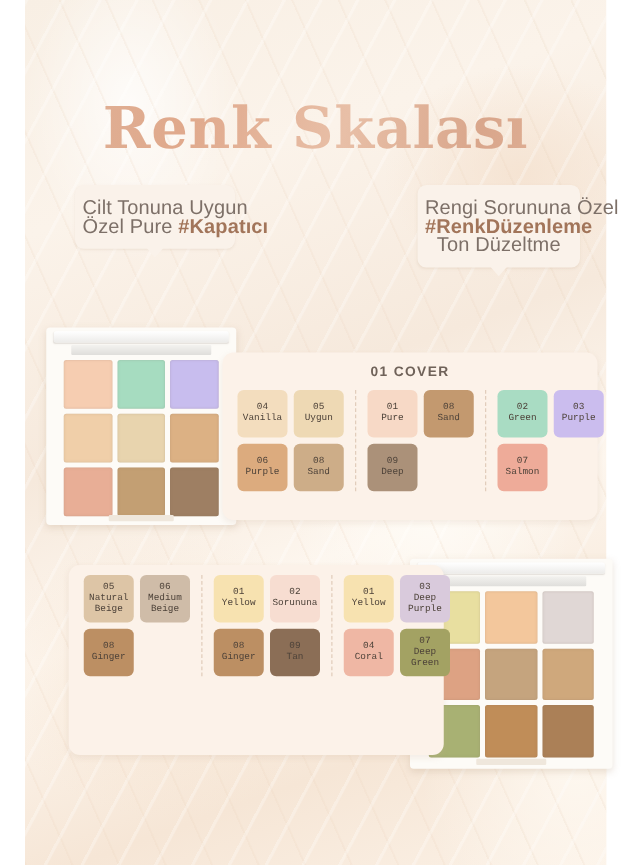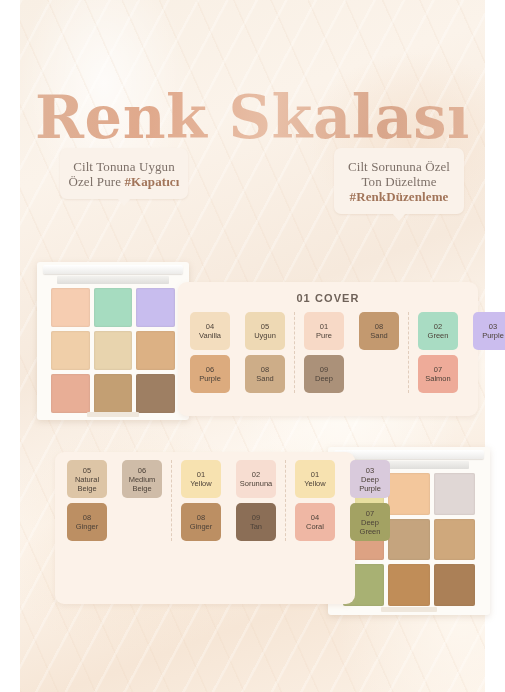--- a/index.html
+++ b/index.html
@@ -35,21 +35,21 @@
     opacity:.9;
   }
   .content{position:absolute;left:20px;top:0;width:465px;height:692px;}
 
   
   .title{
     position:absolute;left:0;top:48px;width:465px;
     text-align:center;
     font-family:"DejaVu Serif", serif;
     font-weight:700;
-    font-size:59px;
+    font-size:46px;
     letter-spacing:.5px;
     line-height:1;
     background:linear-gradient(100deg,#dfb298 0%,#e0a98c 28%,#e8bfa7 55%,#d9a68b 78%,#e3b69c 100%);
     -webkit-background-clip:text;
     background-clip:text;
     color:transparent;
     -webkit-text-fill-color:transparent;
     white-space:nowrap;
   }
 
@@ -59,26 +59,25 @@
     position:absolute;top:0;
     background:#faf2ea;
     border-radius:7px;
     box-shadow:0 1px 2px rgba(190,160,135,.18);
     text-align:center;
     padding:11px 6px 10px;
     box-sizing:border-box;
   }
   .bubble .ln{
     display:block;
-    font-size:13px;
+    font-size:16px;
     line-height:15px;
     color:#7d7068;
     letter-spacing:.1px;
     white-space:nowrap;
-    font-family:Liberation Serif, serif;
   }
   .bubble .tag{font-weight:700;color:#a2755a;}
   .bubble:after{
     content:"";position:absolute;left:50%;bottom:-7px;margin-left:-7px;
     width:0;height:0;
     border-left:7px solid transparent;border-right:7px solid transparent;
     border-top:8px solid #faf2ea;
   }
   .b1{left:40px;width:128px;}
   .b2{left:181px;width:124px;}
@@ -132,21 +131,21 @@
     color:#6f6259;
     padding-top:10px;
   }
   .groups{
     display:flex;
     padding:8px 10px 0 12px;
     box-sizing:border-box;
   }
   .group{display:flex;flex-direction:column;gap:5px;position:relative;padding-right:9px;}
   .group + .group{padding-left:9px;border-left:1px dashed #e1cdbc;}
-  .grow{display:flex;gap:15px;}
+  .grow{display:flex;gap:5px;font-family:Liberation Mono, monospace;}
   .swatch{
     width:40px;height:38px;
     border-radius:5px;
     display:flex;flex-direction:column;
     align-items:center;justify-content:center;
     box-sizing:border-box;
   }
   .swatch.blank{background:transparent!important;box-shadow:none;}
   .sw-num{font-size:7.5px;line-height:9px;color:#4d4239;}
   .sw-name{font-size:7.5px;line-height:9px;color:#4d4239;text-align:center;}
@@ -163,23 +162,23 @@
 
     <div class="bubbles">
 
       <div class="bubble b1">
         <span class="ln">Cilt Tonuna Uygun</span>
         <span class="ln"><span>Özel Pure </span><span class="tag">#Kapatıcı</span></span>
       </div>
 
 
       <div class="bubble b3">
-        <span class="ln">Cilt Sorununa Özel</span>
+        <span class="ln">Rengi Sorununa Özel</span>
+        <span class="ln tag">#RenkDüzenleme</span>
         <span class="ln">Ton Düzeltme</span>
-        <span class="ln tag">#RenkDüzenleme</span>
       </div>
 
     </div>
 
     <div class="palette" id="palette-1">
       <div class="pal-lid"></div>
       <div class="pal-mirror"></div>
       <div class="pal-grid">
           <div class="pal-cell" style="background: rgb(246, 205, 177);"></div>
           <div class="pal-cell" style="background: rgb(166, 220, 192);"></div>

